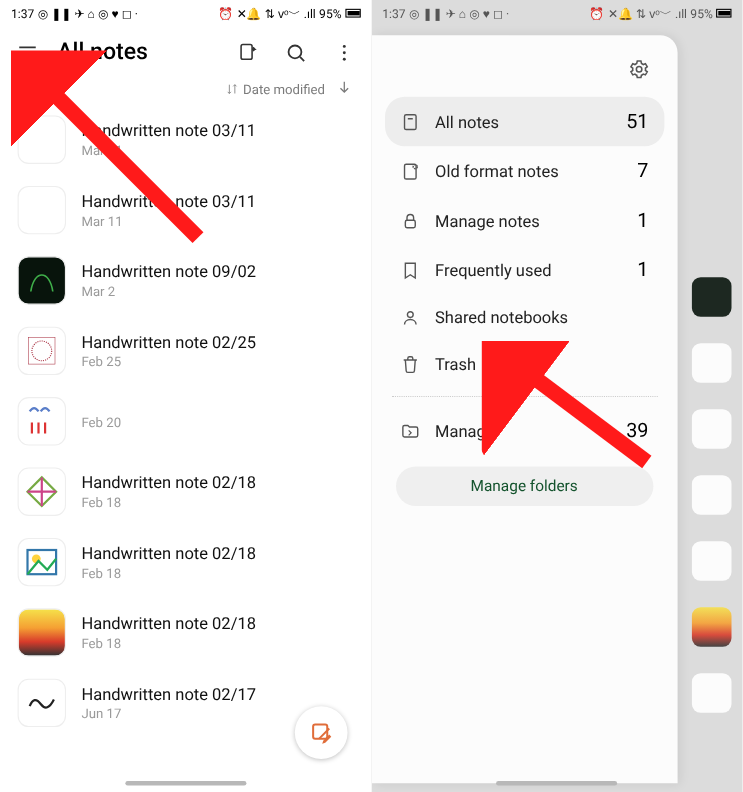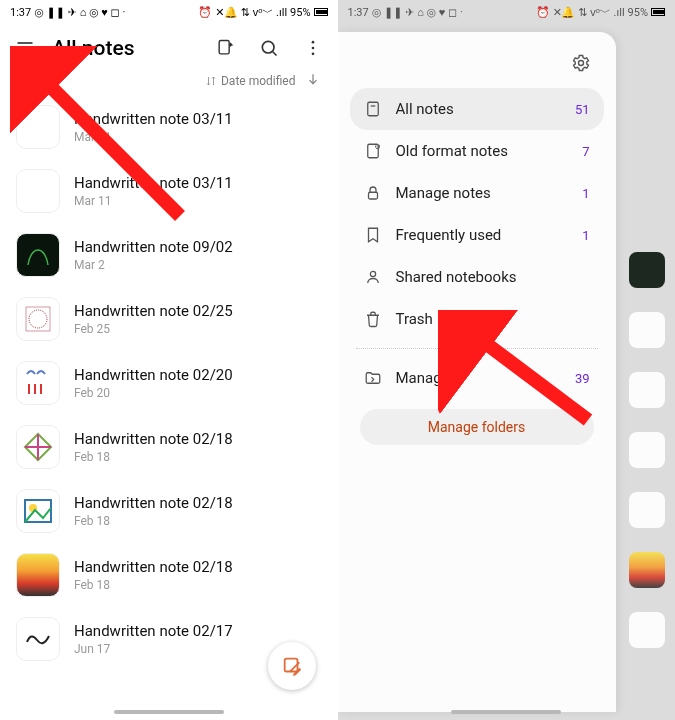--- a/index.html
+++ b/index.html
@@ -124,33 +124,33 @@
   .drawer-header { display:flex; justify-content:flex-end; padding:0 6px 8px 0; }
   .drawer-item {
     display:flex; align-items:center;
     gap:14px;
     padding:12px 14px;
     border-radius:18px;
     font-size:15px;
     color:#222;
   }
   .drawer-item.active { background:#ededed; }
-  .drawer-item .count { margin-left:auto; font-size:13px; color:#6d28d9; }
+  .drawer-item .count { margin-left:auto; font-size:18px; color:#000000; }
   .drawer-item svg { width:18px; height:18px; flex-shrink:0; color:#555; }
   .drawer-divider {
     border-top:1px dotted #ccc; margin:8px 6px;
   }
   .manage-btn {
     margin:10px 10px 0 10px;
     background:#efefef;
     border-radius:22px;
     text-align:center;
     padding:10px 0;
     font-size:14px;
-    color:#c2410c;
+    color:#14532d;
   }
   
   .right-bg-appbar {
     position:absolute; top:24px; left:0; right:0;
     height:48px;
     display:flex; align-items:center; padding:0 8px; gap:10px;
     color:#888;
   }
   .right-bg-appbar .title { font-size:21px; font-weight:500; }
   .right-bg-list {
@@ -288,21 +288,20 @@
         </div>
       </div>
       <div class="note-item">
         <div class="thumb c4">
             <svg width="34" height="34">
               <path d="M6 8 Q10 2 14 8 M16 8 Q20 2 24 8" stroke="#5a7ec9" stroke-width="2" fill="none"></path>
               <path d="M8 18 L8 28 M14 18 L14 28 M20 18 L20 28" stroke="#d33" stroke-width="2"></path>
             </svg>
           </div>
         <div class="note-texts">
-          <div class="note-title">Handwritten note 02/20</div>
           <div class="note-date">Feb 20</div>
         </div>
       </div>
       <div class="note-item">
         <div class="thumb c5">
             <svg width="34" height="34">
               <path d="M17 4 L30 17 L17 30 L4 17 Z" fill="none" stroke="#7a4" stroke-width="2"></path>
               <path d="M17 4 L17 30 M4 17 L30 17" stroke="#c48" stroke-width="2"></path>
             </svg>
           </div>

